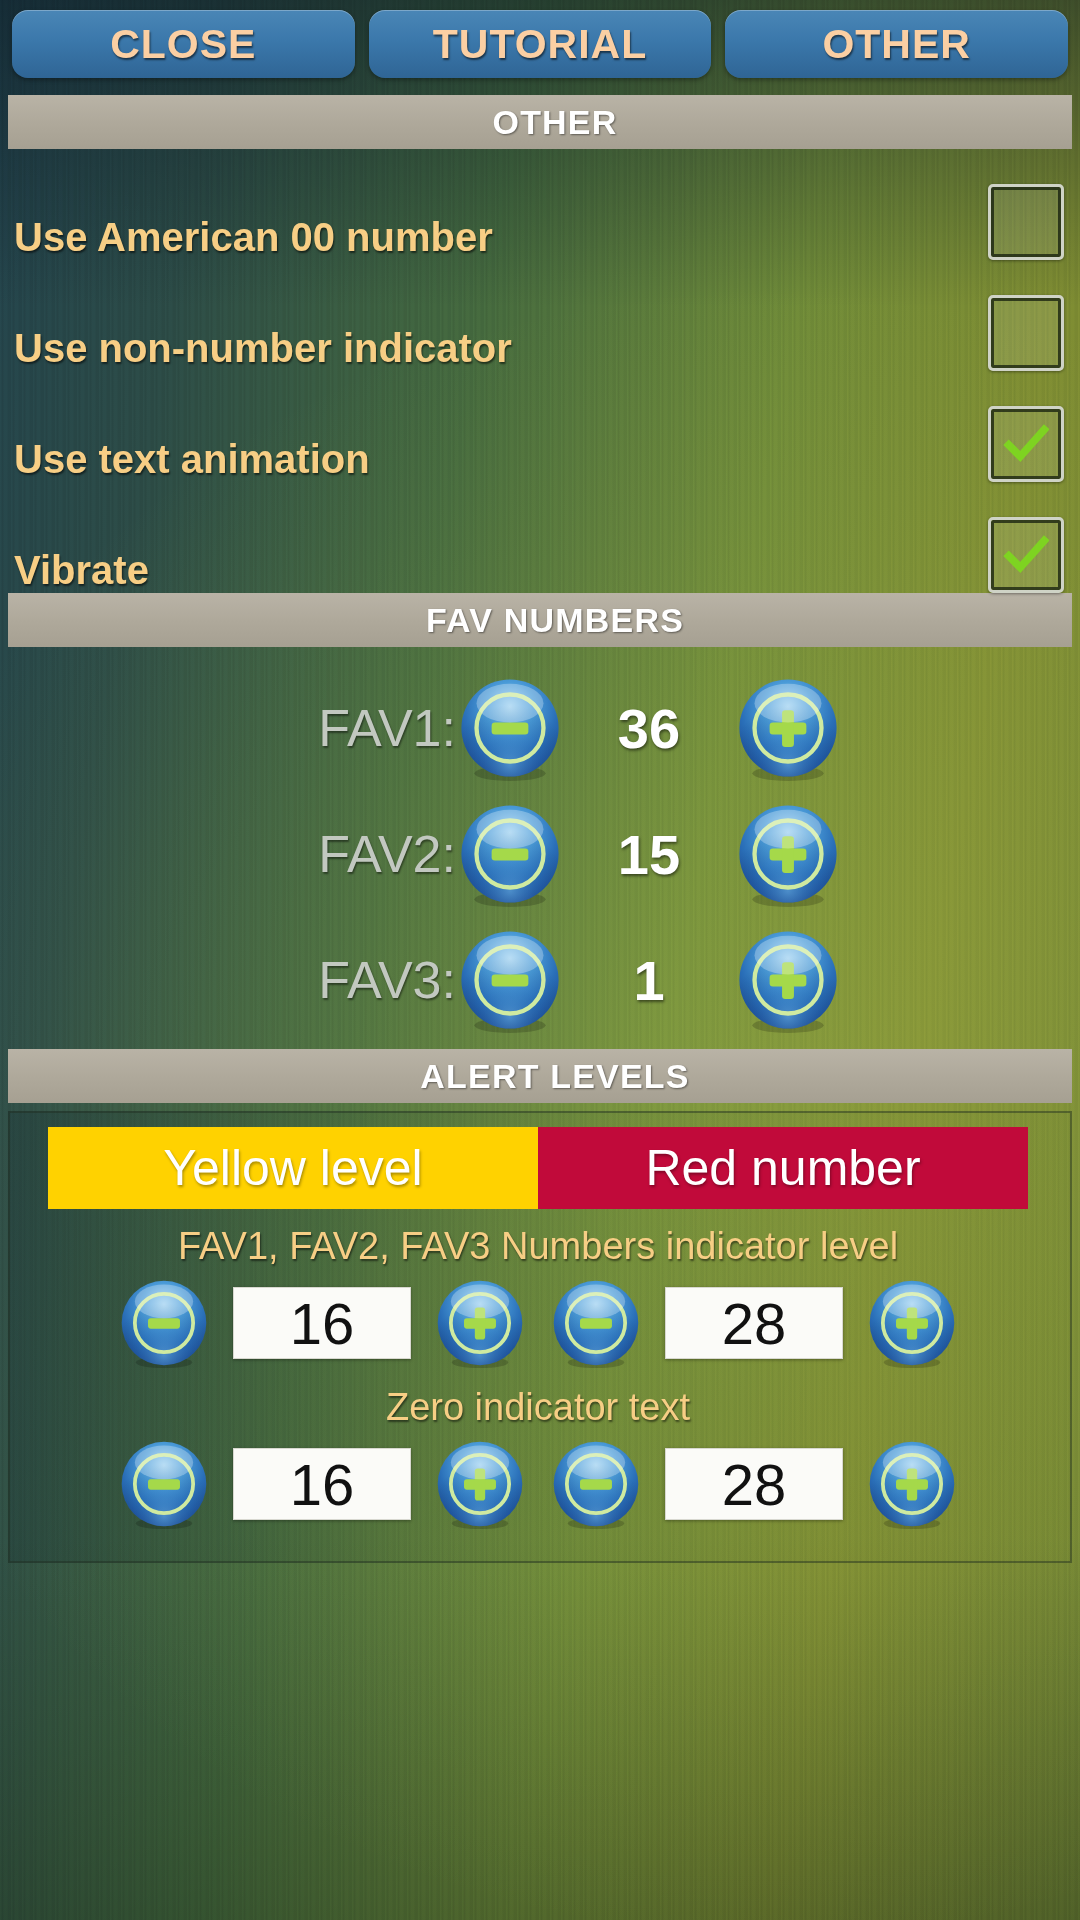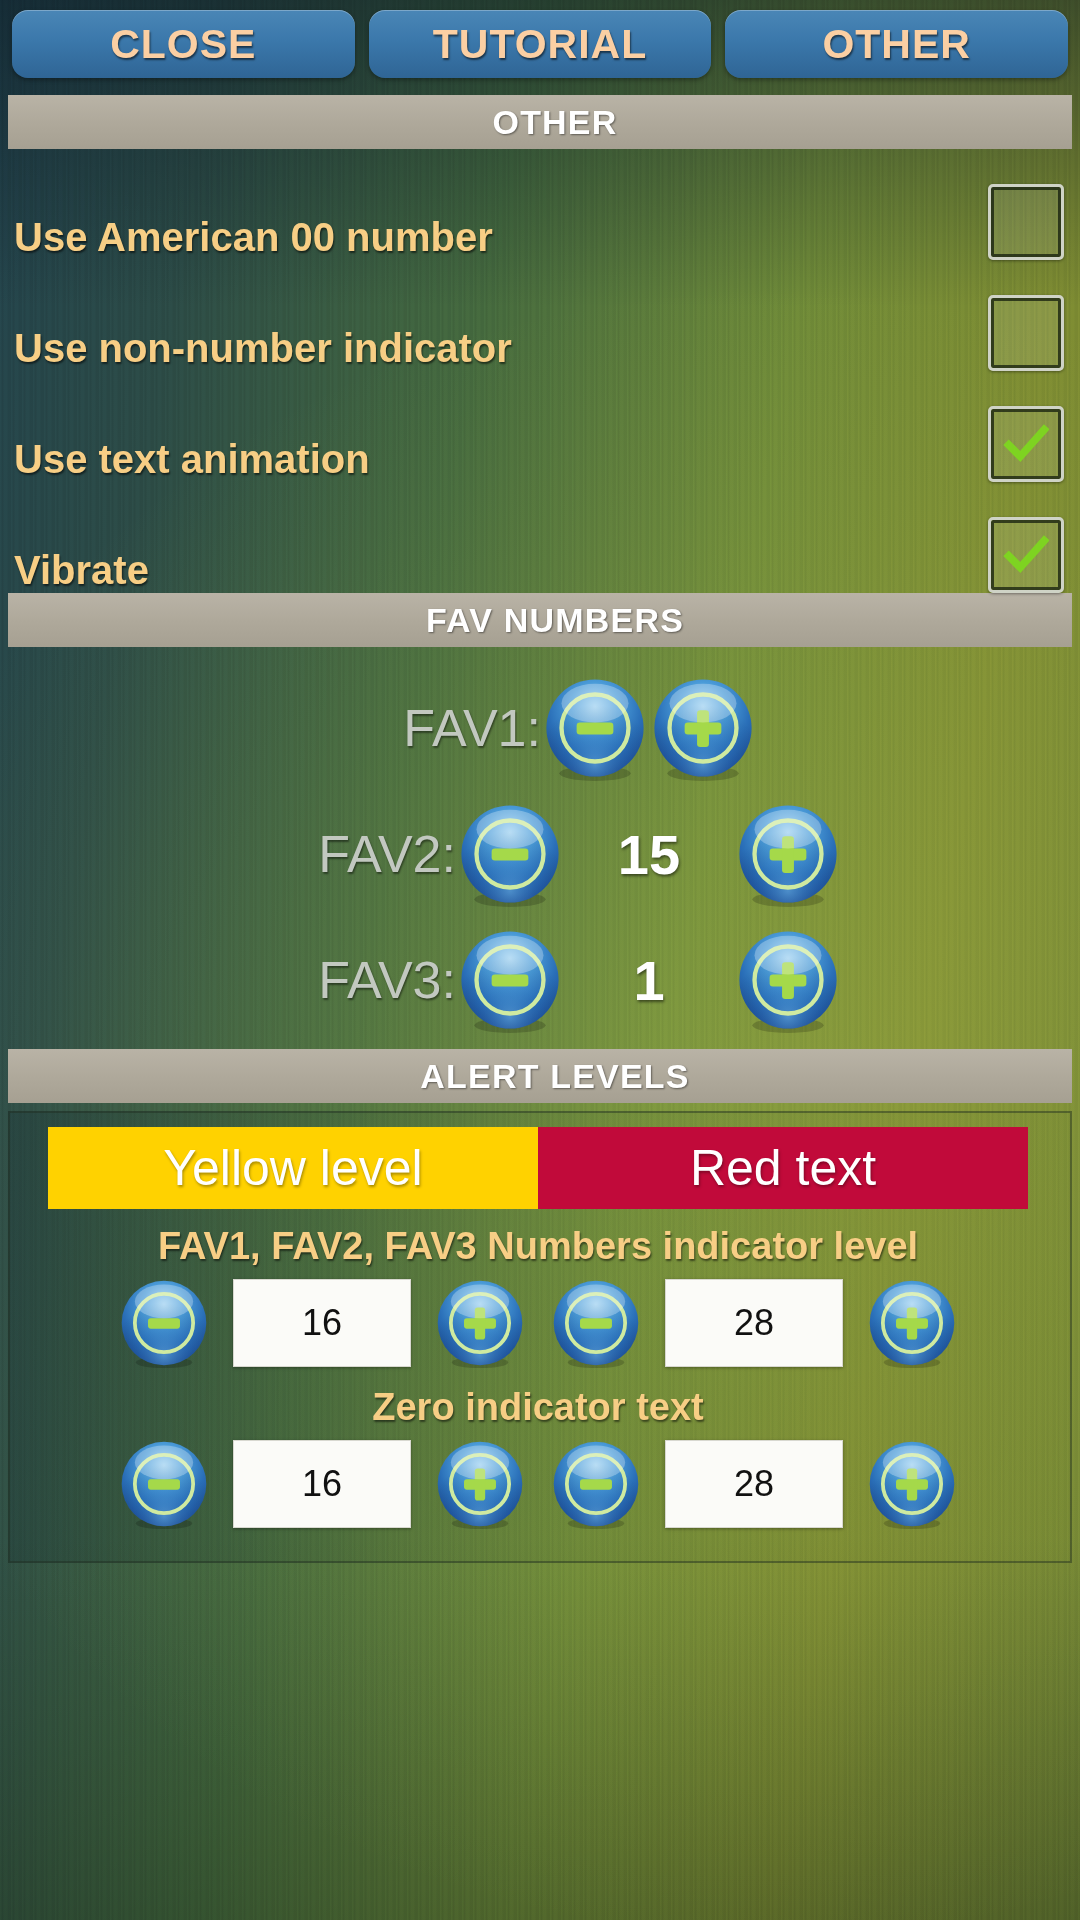--- a/index.html
+++ b/index.html
@@ -97,29 +97,29 @@
   .tabs{display:flex;margin:0 40px 4px 40px;}
   .tab{
     flex:1;height:82px;display:flex;align-items:center;justify-content:center;
     font-size:50px;color:#ffffff;cursor:pointer;
     text-shadow:1px 2px 3px rgba(0,0,0,.35);
     font-family:"Liberation Sans",sans-serif;
   }
   .tab.yellow{background:#ffd200;}
   .tab.red{background:#c10a3a;}
   .grplabel{
-    text-align:center;color:#f7ce85;font-size:38px;font-weight:bold;
+    text-align:center;color:#f7ce85;font-size:38px;font-weight:normal;
     text-shadow:1px 2px 2px rgba(0,0,0,.5);margin:16px 0 8px 0;
   }
   .stepperrow{display:flex;align-items:center;justify-content:center;gap:22px;margin-bottom:6px;}
   .numbox{
-    width:178px;height:88px;background:#fbfbf8;
+    width:178px;height:72px;background:#fbfbf8;
     border:1px solid #d8d8d0;box-sizing:border-box;
     display:flex;align-items:center;justify-content:center;
-    color:#111;font-size:36px;cursor:text;
+    color:#111;font-size:58px;cursor:text;
     box-shadow:0 1px 3px rgba(0,0,0,.35);
     font-family:"Liberation Sans",sans-serif;
   }
 </style>
 </head>
 <body>
 
 <div id="screen">
 <div class="layer">
 
@@ -170,20 +170,21 @@
     <div class="favrow">
       <span class="favlabel">FAV1:</span>
       <svg class="orb" viewBox="0 0 100 100">
         <ellipse cx="50" cy="92" rx="33" ry="7" fill="#000" opacity="0.18"></ellipse>
         <circle cx="50" cy="50" r="45" fill="url(#og1)"></circle>
         <circle cx="50" cy="50" r="45" fill="url(#oglow)"></circle>
         <circle cx="50" cy="50" r="31" fill="none" stroke="#cfeaa0" stroke-width="4"></circle>
         <rect x="33" y="45" width="34" height="11" rx="3" fill="#a5d94a"></rect>
         <ellipse cx="50" cy="27" rx="31" ry="18" fill="#ffffff" opacity="0.28"></ellipse>
       </svg>
+      <span class="favval">36</span>
       <svg class="orb" viewBox="0 0 100 100">
         <ellipse cx="50" cy="92" rx="33" ry="7" fill="#000" opacity="0.18"></ellipse>
         <circle cx="50" cy="50" r="45" fill="url(#og1)"></circle>
         <circle cx="50" cy="50" r="45" fill="url(#oglow)"></circle>
         <circle cx="50" cy="50" r="31" fill="none" stroke="#cfeaa0" stroke-width="4"></circle>
         <rect x="33" y="45" width="34" height="11" rx="3" fill="#a5d94a"></rect>
         <rect x="44.5" y="33.5" width="11" height="34" rx="3" fill="#a5d94a"></rect>
         <ellipse cx="50" cy="27" rx="31" ry="18" fill="#ffffff" opacity="0.28"></ellipse>
       </svg>
     </div>
@@ -233,21 +234,21 @@
     </div>
 
   </div>
 
   <div class="sechdr">ALERT LEVELS</div>
 
   <div class="alertpanel">
 
     <div class="tabs">
       <div class="tab yellow">Yellow level</div>
-      <div class="tab red">Red text</div>
+      <div class="tab red">Red number</div>
     </div>
 
     <div class="grplabel">FAV1, FAV2, FAV3 Numbers indicator level</div>
     <div class="stepperrow">
       <svg class="orb sm" viewBox="0 0 100 100">
         <ellipse cx="50" cy="92" rx="30" ry="6" fill="#000" opacity="0.18"></ellipse>
         <circle cx="50" cy="50" r="45" fill="url(#og1)"></circle>
         <circle cx="50" cy="50" r="45" fill="url(#oglow)"></circle>
         <circle cx="50" cy="50" r="31" fill="none" stroke="#cfeaa0" stroke-width="4"></circle>
         <rect x="33" y="45" width="34" height="11" rx="3" fill="#a5d94a"></rect>

